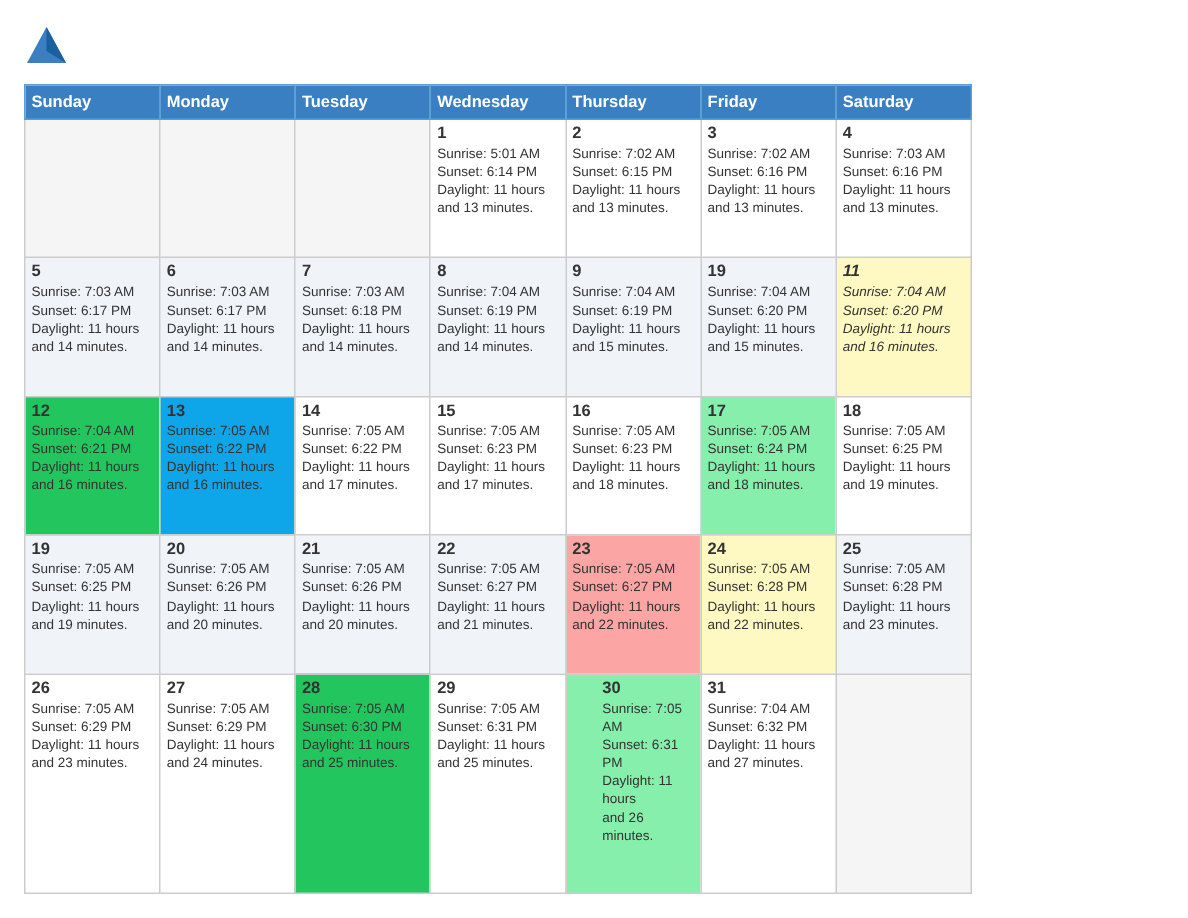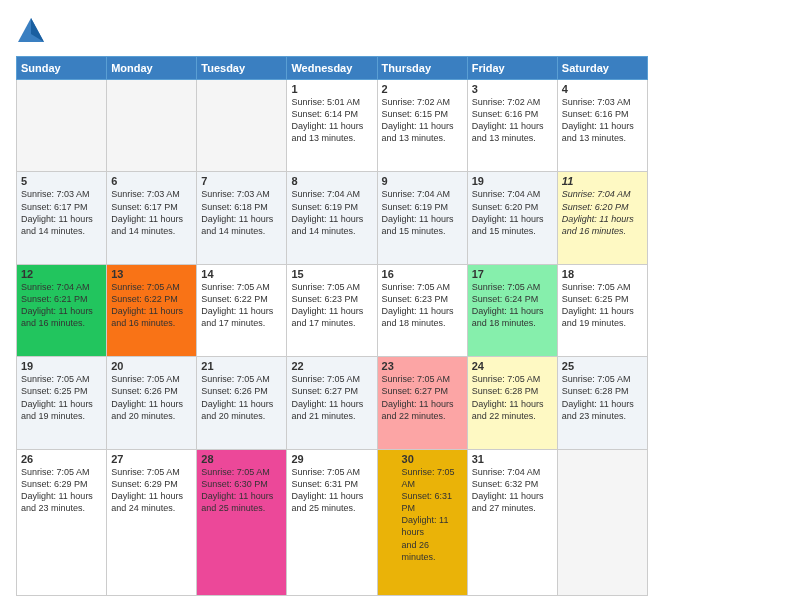--- a/index.html
+++ b/index.html
@@ -222,21 +222,21 @@
           </td>
         </tr>
         <tr>
           <td style="background: #22c55e;">
             <span class="day-num">12</span>
             <div class="day-info" style="white-space: pre-line;">Sunrise: 7:04 AM
 Sunset: 6:21 PM
 Daylight: 11 hours
 and 16 minutes.</div>
           </td>
-          <td style="background: #f97316;">
+          <td style="background: #0ea5e9;">
             <span class="day-num">13</span>
             <div class="day-info" style="white-space: pre-line;">Sunrise: 7:05 AM
 Sunset: 6:22 PM
 Daylight: 11 hours
 and 16 minutes.</div>
           </td>
           <td style="background: rgb(255, 255, 255);">
             <span class="day-num">14</span>
             <div class="day-info" style="white-space: pre-line;">Sunrise: 7:05 AM
 Sunset: 6:22 PM
@@ -331,35 +331,35 @@
 Daylight: 11 hours
 and 23 minutes.</div>
           </td>
           <td style="background: rgb(255, 255, 255);">
             <span class="day-num">27</span>
             <div class="day-info" style="white-space: pre-line;">Sunrise: 7:05 AM
 Sunset: 6:29 PM
 Daylight: 11 hours
 and 24 minutes.</div>
           </td>
-          <td style="background: #ec4899;">
+          <td style="background: #22c55e;">
             <span class="day-num">28</span>
             <div class="day-info" style="white-space: pre-line;">Sunrise: 7:05 AM
 Sunset: 6:30 PM
 Daylight: 11 hours
 and 25 minutes.</div>
           </td>
           <td style="background: rgb(255, 255, 255);">
             <span class="day-num">29</span>
             <div class="day-info" style="white-space: pre-line;">Sunrise: 7:05 AM
 Sunset: 6:31 PM
 Daylight: 11 hours
 and 25 minutes.</div>
           </td>
-          <td style="background: #eab308; padding-left: 24px;">
+          <td style="background: #86efac; padding-left: 24px;">
             <span class="day-num">30</span>
             <div class="day-info" style="white-space: pre-line;">Sunrise: 7:05 AM
 Sunset: 6:31 PM
 Daylight: 11 hours
 and 26 minutes.</div>
           </td>
           <td style="background: rgb(255, 255, 255);">
             <span class="day-num">31</span>
             <div class="day-info" style="white-space: pre-line;">Sunrise: 7:04 AM
 Sunset: 6:32 PM

